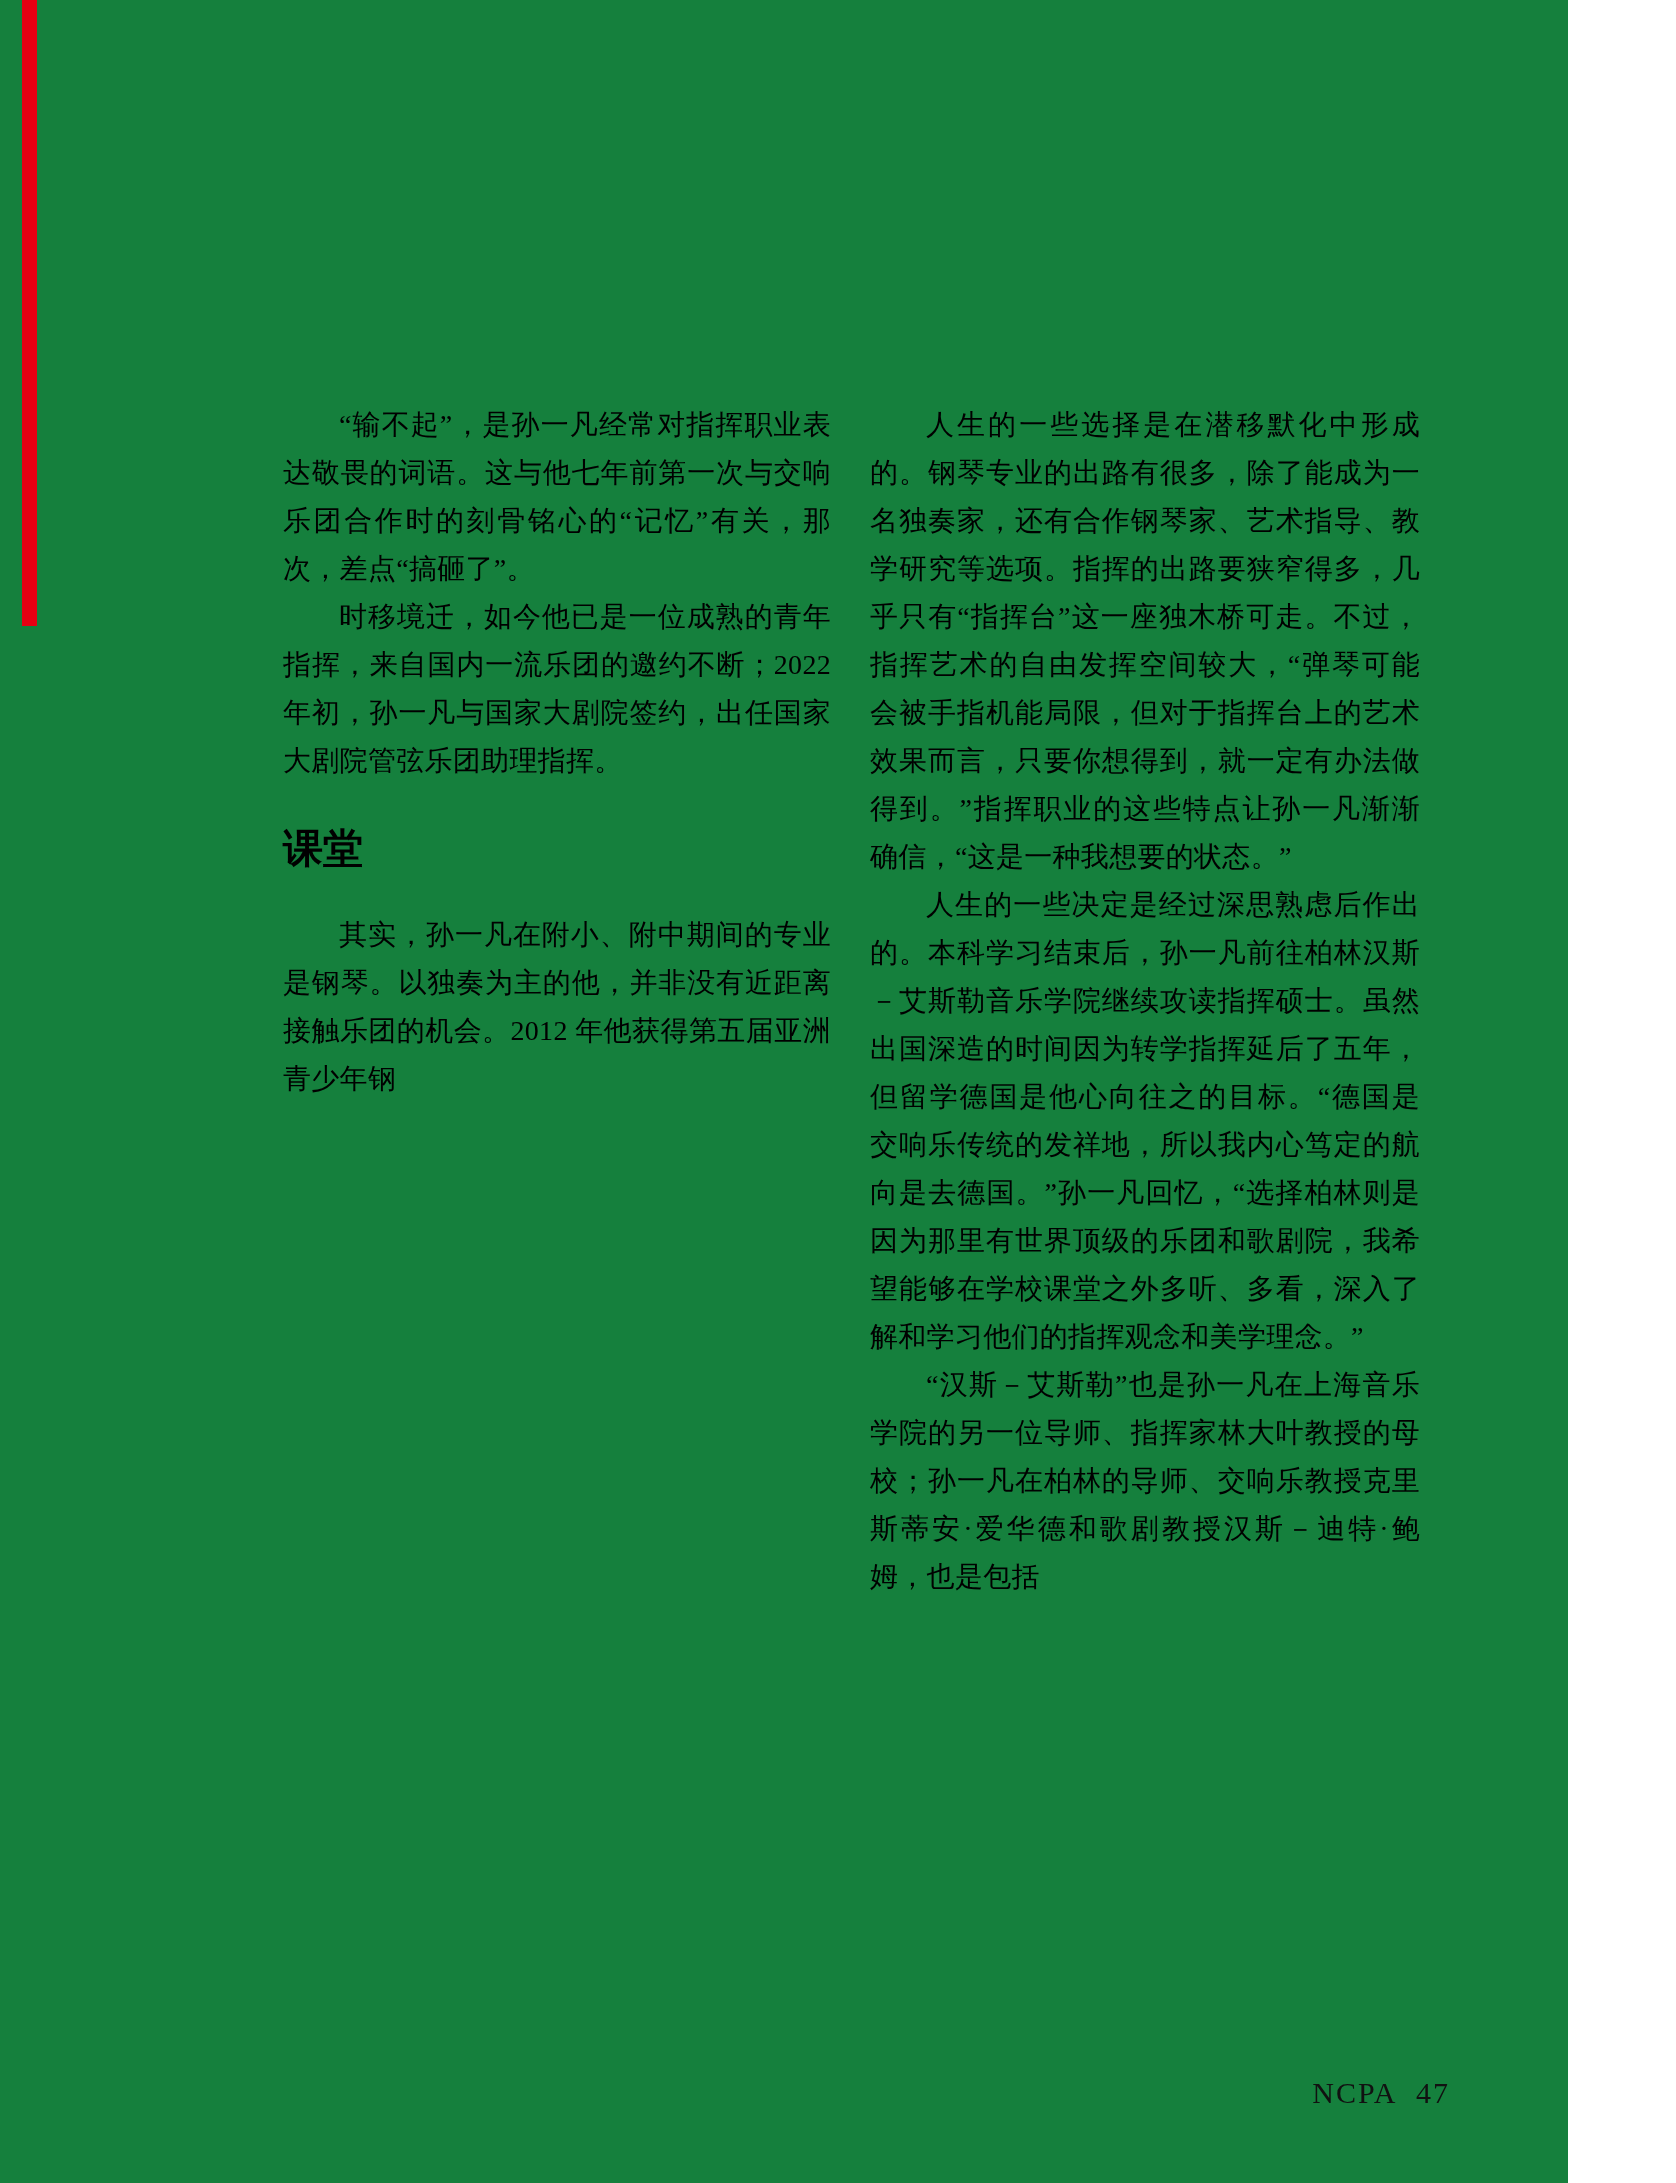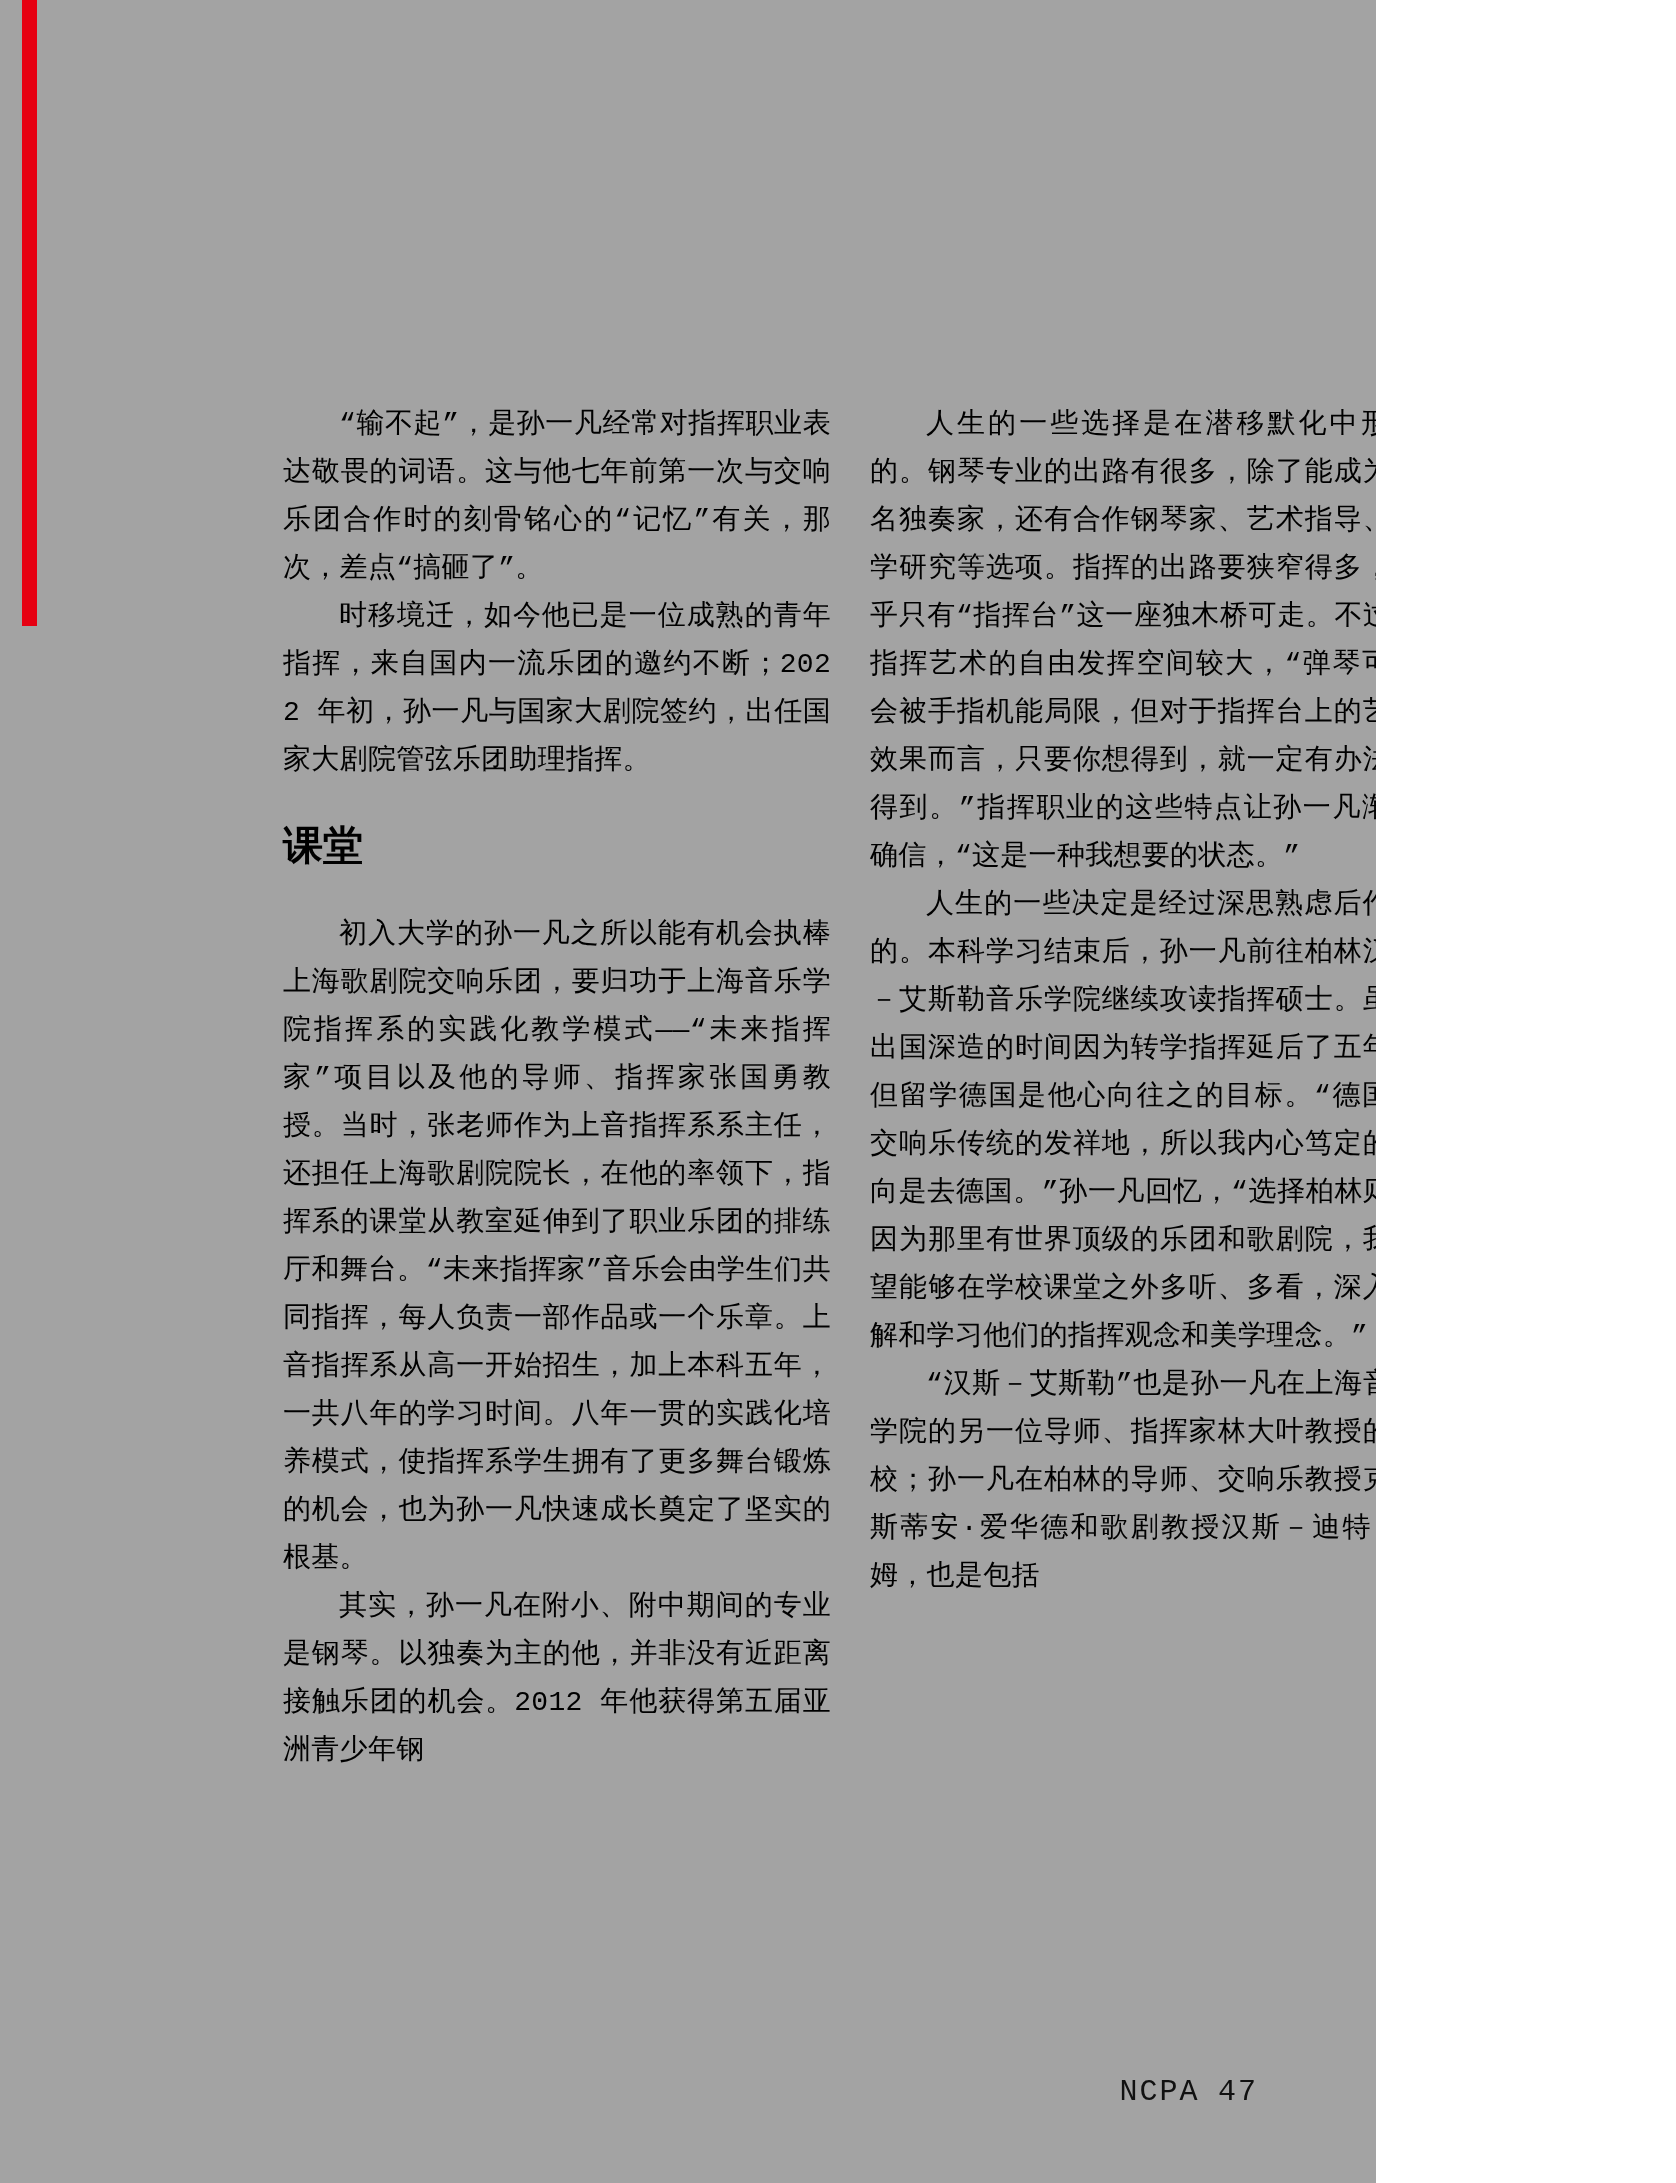--- a/index.html
+++ b/index.html
@@ -2,25 +2,25 @@
 <html style="font-size:10.6px"><head>
 <meta charset="utf-8">
 <style>
   html, body {
     margin: 0;
     padding: 0;
     background: #ffffff;
   }
   .page {
     position: relative;
-    width: 1376px;
+    width: 1568px;
     height: 2183px;
-    background: #a3a3a3;
+    background: #15803d;
     overflow: hidden;
-    font-family: Liberation Mono, monospace;
+    font-family: Liberation Serif, serif;
     color: #000000;
   }
   .red-bar {
     position: absolute;
     left: 22.4px;
     top: 0;
     width: 14.5px;
     height: 626px;
   }
   .col {
@@ -73,21 +73,20 @@
 <body>
 
 <div class="page">
 
   <div class="red-bar" style="background: rgb(230, 0, 18);"></div>
 
   <div class="col col-left">
     <p>“输不起”，是孙一凡经常对指挥职业表达敬畏的词语。这与他七年前第一次与交响乐团合作时的刻骨铭心的“记忆”有关，那次，差点“搞砸了”。</p>
     <p>时移境迁，如今他已是一位成熟的青年指挥，来自国内一流乐团的邀约不断；2022 年初，孙一凡与国家大剧院签约，出任国家大剧院管弦乐团助理指挥。</p>
     <h2 class="section-heading">课堂</h2>
-    <p>初入大学的孙一凡之所以能有机会执棒上海歌剧院交响乐团，要归功于上海音乐学院指挥系的实践化教学模式——“未来指挥家”项目以及他的导师、指挥家张国勇教授。当时，张老师作为上音指挥系系主任，还担任上海歌剧院院长，在他的率领下，指挥系的课堂从教室延伸到了职业乐团的排练厅和舞台。“未来指挥家”音乐会由学生们共同指挥，每人负责一部作品或一个乐章。上音指挥系从高一开始招生，加上本科五年，一共八年的学习时间。八年一贯的实践化培养模式，使指挥系学生拥有了更多舞台锻炼的机会，也为孙一凡快速成长奠定了坚实的根基。</p>
     <p>其实，孙一凡在附小、附中期间的专业是钢琴。以独奏为主的他，并非没有近距离接触乐团的机会。2012 年他获得第五届亚洲青少年钢</p>
   </div>
 
   <div class="col col-right">
     <p>人生的一些选择是在潜移默化中形成的。钢琴专业的出路有很多，除了能成为一名独奏家，还有合作钢琴家、艺术指导、教学研究等选项。指挥的出路要狭窄得多，几乎只有“指挥台”这一座独木桥可走。不过，指挥艺术的自由发挥空间较大，“弹琴可能会被手指机能局限，但对于指挥台上的艺术效果而言，只要你想得到，就一定有办法做得到。”指挥职业的这些特点让孙一凡渐渐确信，“这是一种我想要的状态。”</p>
     <p>人生的一些决定是经过深思熟虑后作出的。本科学习结束后，孙一凡前往柏林汉斯－艾斯勒音乐学院继续攻读指挥硕士。虽然出国深造的时间因为转学指挥延后了五年，但留学德国是他心向往之的目标。“德国是交响乐传统的发祥地，所以我内心笃定的航向是去德国。”孙一凡回忆，“选择柏林则是因为那里有世界顶级的乐团和歌剧院，我希望能够在学校课堂之外多听、多看，深入了解和学习他们的指挥观念和美学理念。”</p>
     <p>“汉斯－艾斯勒”也是孙一凡在上海音乐学院的另一位导师、指挥家林大叶教授的母校；孙一凡在柏林的导师、交响乐教授克里斯蒂安·爱华德和歌剧教授汉斯－迪特·鲍姆，也是包括</p>
   </div>
 
   <div class="footer">

